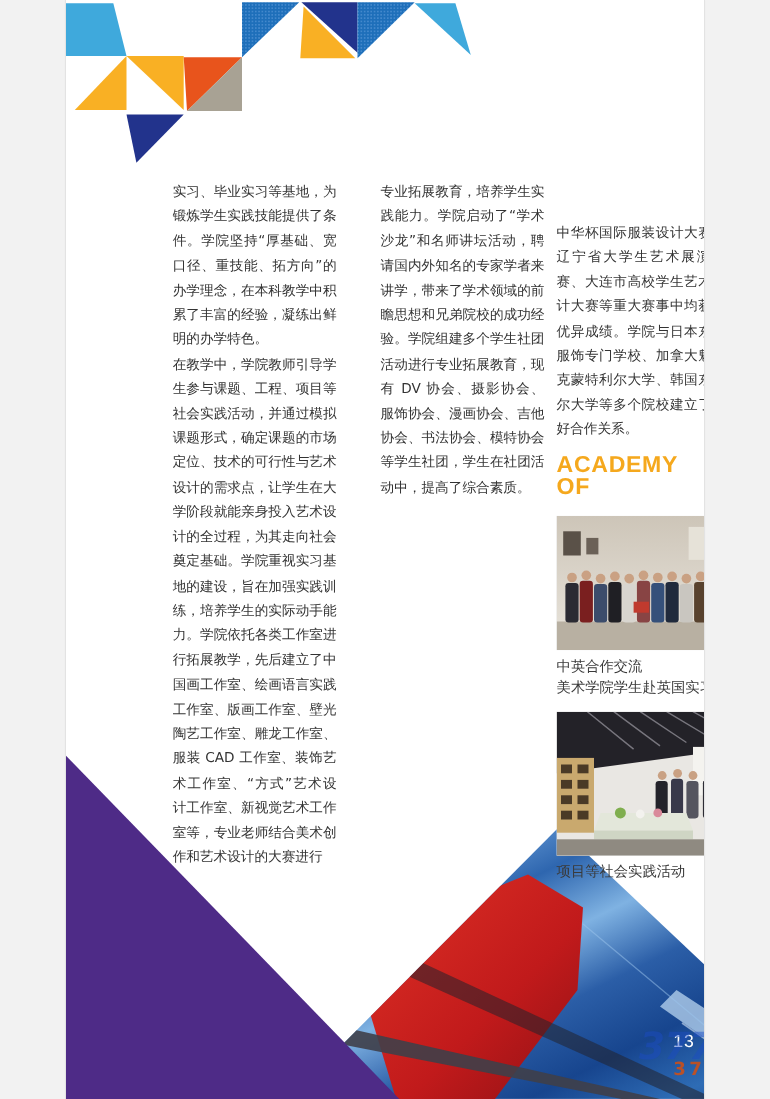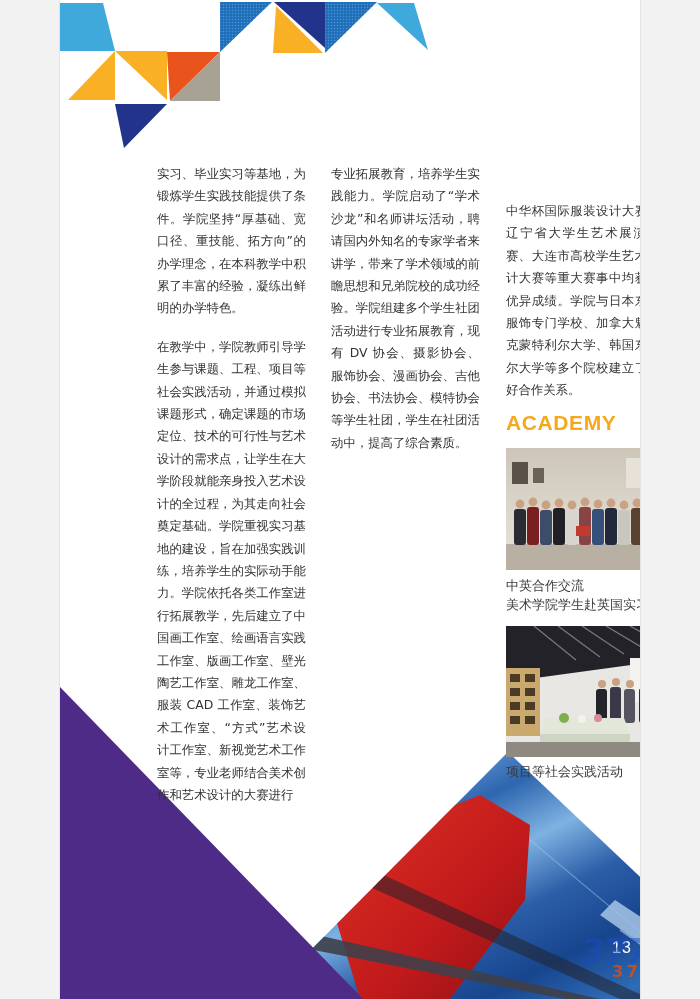--- a/index.html
+++ b/index.html
@@ -12,23 +12,23 @@
   svg{display:block;}
   .layer{position:absolute;left:0;top:0;}
 
   
   .col{
     position:absolute;top:163px;width:149px;
     font-size:12.4px;line-height:22.4px;color:#333;
     text-align:justify;text-justify:inter-character;
   }
   .col p{margin:0;}
-  .col p + p{margin-top:16px;}
+  .col p + p{margin-top:0;}
   #col1{left:97px;}
-  #col2{left:271px;}
+  #col2{left:286px;}
   #col3{left:446px;width:162px;}
   #col3 .coltext{width:154px;margin-top:37px;}
 
   
   .finearts{
     margin-top:11px;
     font-family:"Liberation Sans",sans-serif;
     font-size:21px;line-height:20.5px;font-weight:600;
     color:#F5A81D;letter-spacing:.6px;
   }
@@ -148,20 +148,21 @@
 
   <div class="col" id="col2">
     <p>专业拓展教育，培养学生实践能力。学院启动了“学术沙龙”和名师讲坛活动，聘请国内外知名的专家学者来讲学，带来了学术领域的前瞻思想和兄弟院校的成功经验。学院组建多个学生社团活动进行专业拓展教育，现有 DV 协会、摄影协会、服饰协会、漫画协会、吉他协会、书法协会、模特协会等学生社团，学生在社团活动中，提高了综合素质。</p>
   </div>
 
   <div class="col" id="col3">
     <p class="coltext">中华杯国际服装设计大赛、辽宁省大学生艺术展演大赛、大连市高校学生艺术设计大赛等重大赛事中均获得优异成绩。学院与日本东京服饰专门学校、加拿大魁北克蒙特利尔大学、韩国东首尔大学等多个院校建立了友好合作关系。</p>
 
     <div class="finearts">
       <div>ACADEMY</div>
+      <div>OF</div>
     </div>
 
     <div class="photo" style="height:122px">
       <svg width="162" height="122" viewBox="0 0 162 122">
         <defs>
           <linearGradient id="wall1" x1="0" y1="0" x2="0" y2="1">
             <stop offset="0" stop-color="#cdc5b8"></stop>
               <stop offset="1" stop-color="#eae6de"></stop>
           </linearGradient>
         </defs>

